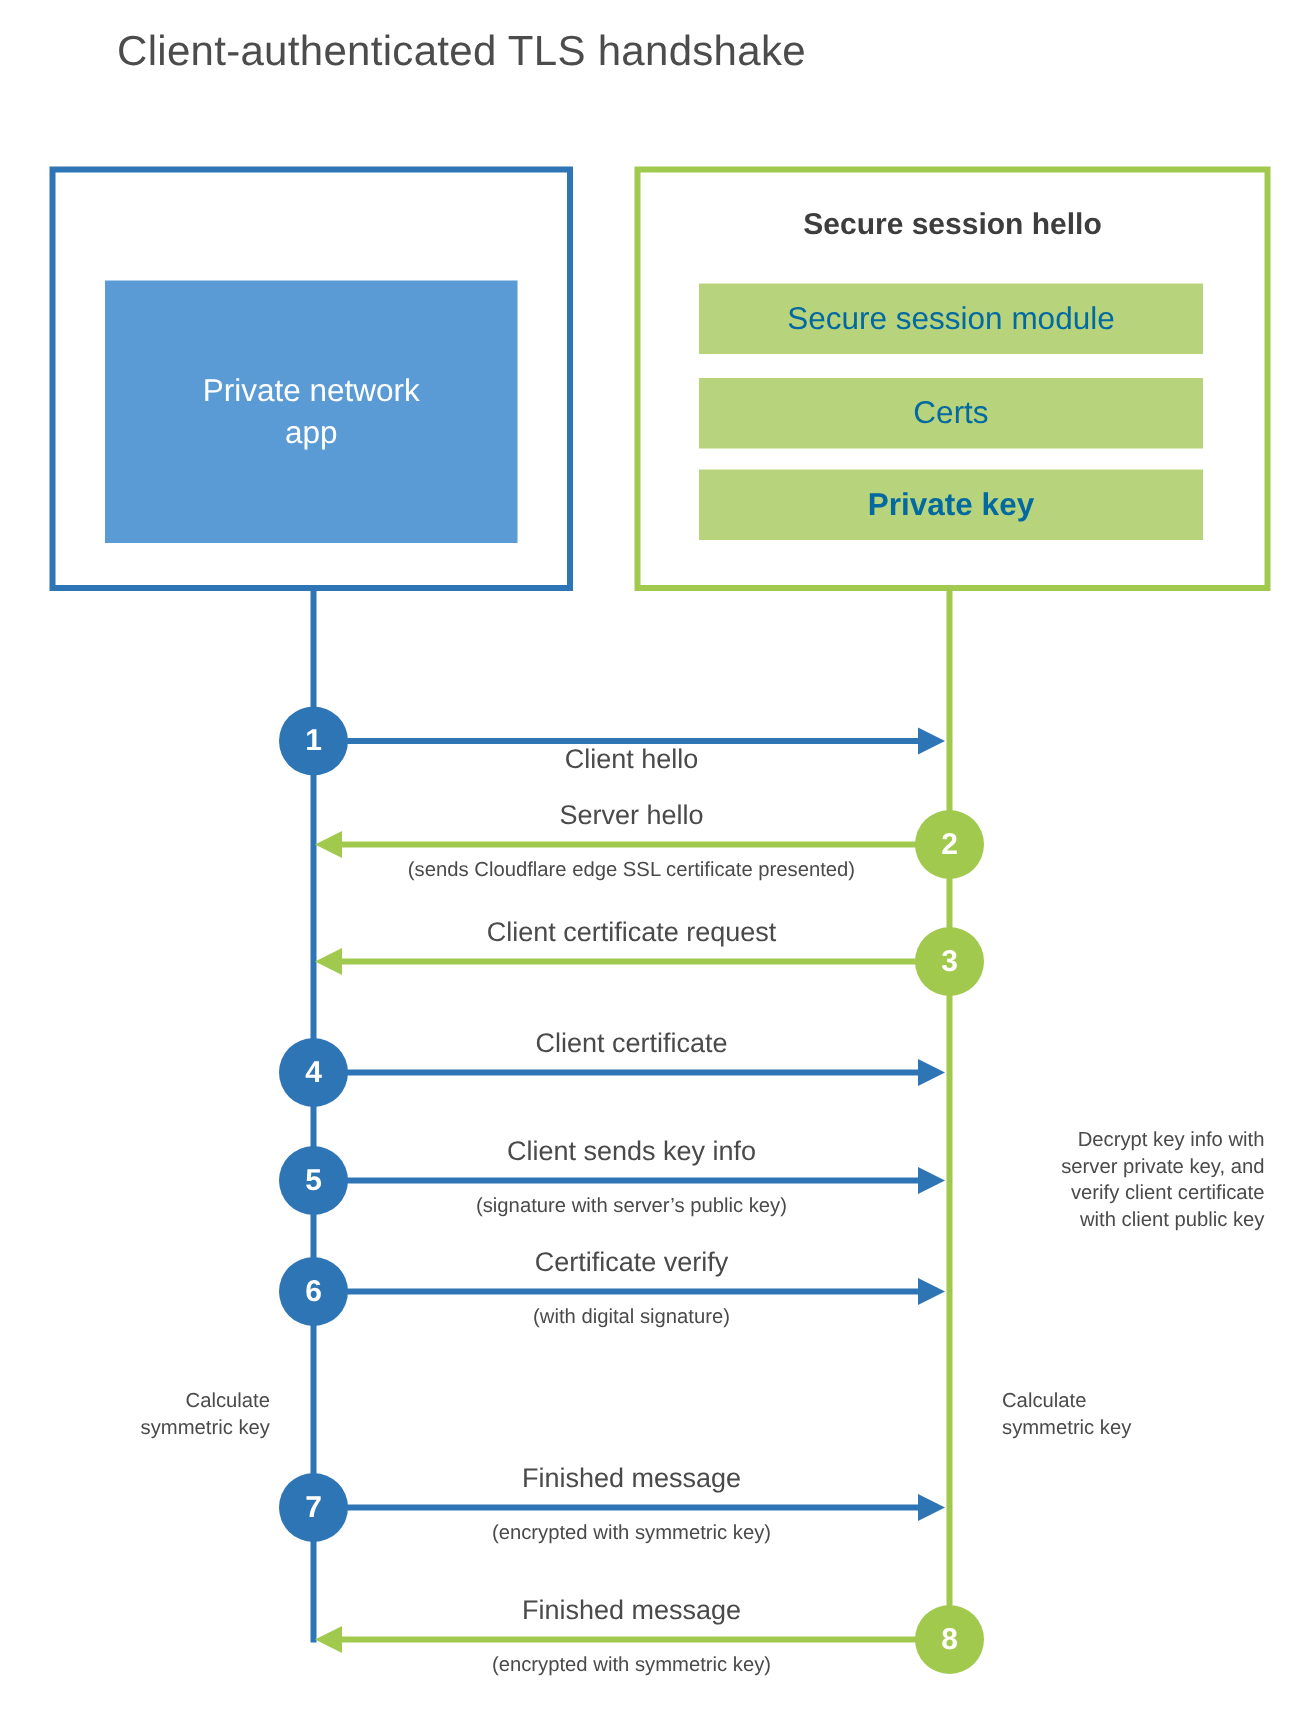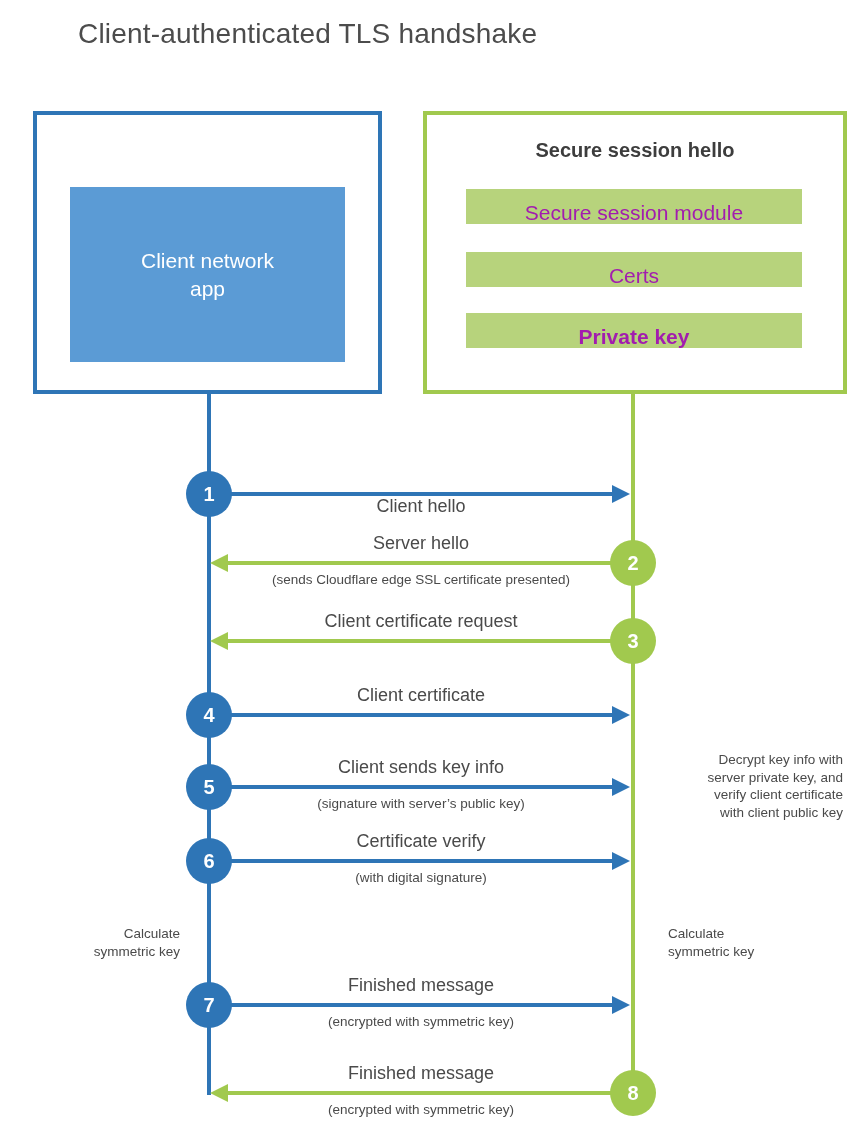--- a/index.html
+++ b/index.html
@@ -28,22 +28,22 @@
   .actor-title{
     position:absolute;left:0;top:24px;width:100%;text-align:center;
     font-size:20px;font-weight:bold;color:var(--text-dark);
   }
   .client-app{
     position:absolute;left:33px;top:72px;width:275px;height:175px;
     background:var(--blue-light);display:flex;align-items:center;justify-content:center;
     color:#ffffff;font-size:21px;text-align:center;white-space:pre-line;line-height:1.3;
   }
   .server-bar{
-    position:absolute;left:39px;width:336px;height:35px;background:var(--green-light);
-    color:#a21caf;font-size:21px;text-align:center;line-height:47px;
+    position:absolute;left:39px;width:336px;height:47px;background:var(--green-light);
+    color:#0369a1;font-size:21px;text-align:center;line-height:47px;
   }
   
   .lifeline{position:absolute;top:393px;width:4px;height:702px;}
   .lifeline.blue{left:207px;background:var(--blue);}
   .lifeline.green{left:631px;background:var(--green);}
   
   .step-circle{
     position:absolute;width:46px;height:46px;border-radius:50%;
     color:#fff;font-size:20px;font-weight:bold;text-align:center;line-height:46px;z-index:3;
   }
@@ -73,21 +73,21 @@
   .note-calc-right{left:668px;top:925px;width:140px;text-align:left;}
 </style>
 </head>
 <body>
 
 <div class="canvas">
 
   <div class="page-title">Client-authenticated TLS handshake</div>
 
   <div class="actor-box client">
-    <div class="client-app">Client network
+    <div class="client-app">Private network
 app</div>
   </div>
 
   <div class="actor-box server">
     <div class="actor-title">Secure session hello</div>
     <div id="server-modules">
         <div class="server-bar" style="top: 74px;">Secure session module</div>
         <div class="server-bar" style="top: 137px;">Certs</div>
         <div class="server-bar" style="top: 198px; font-weight: bold;">Private key</div>
       </div>

